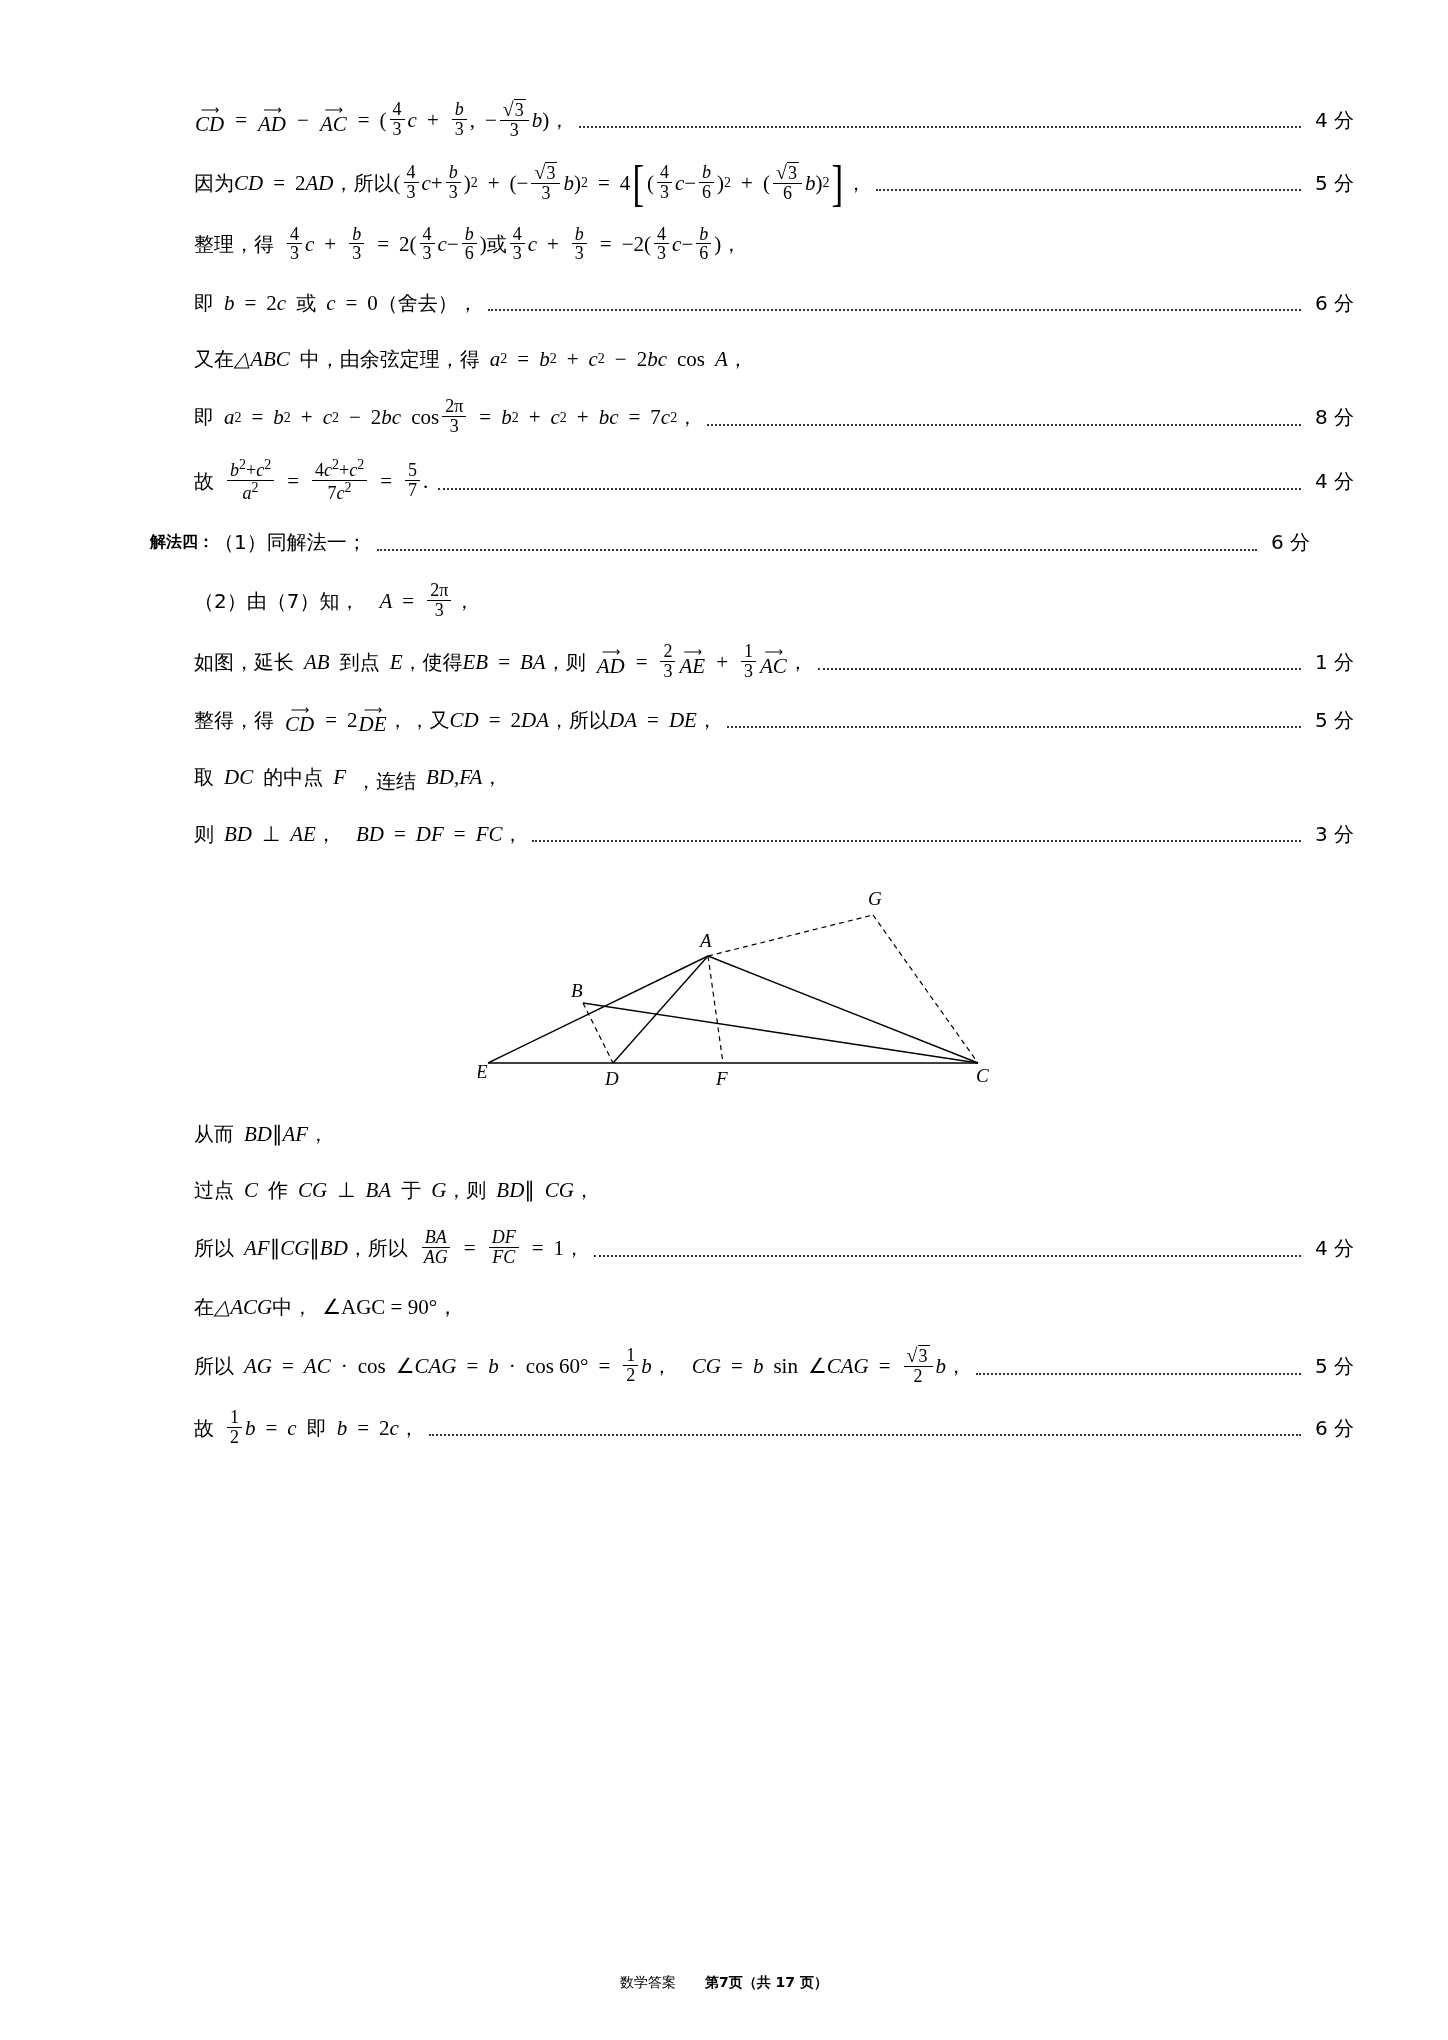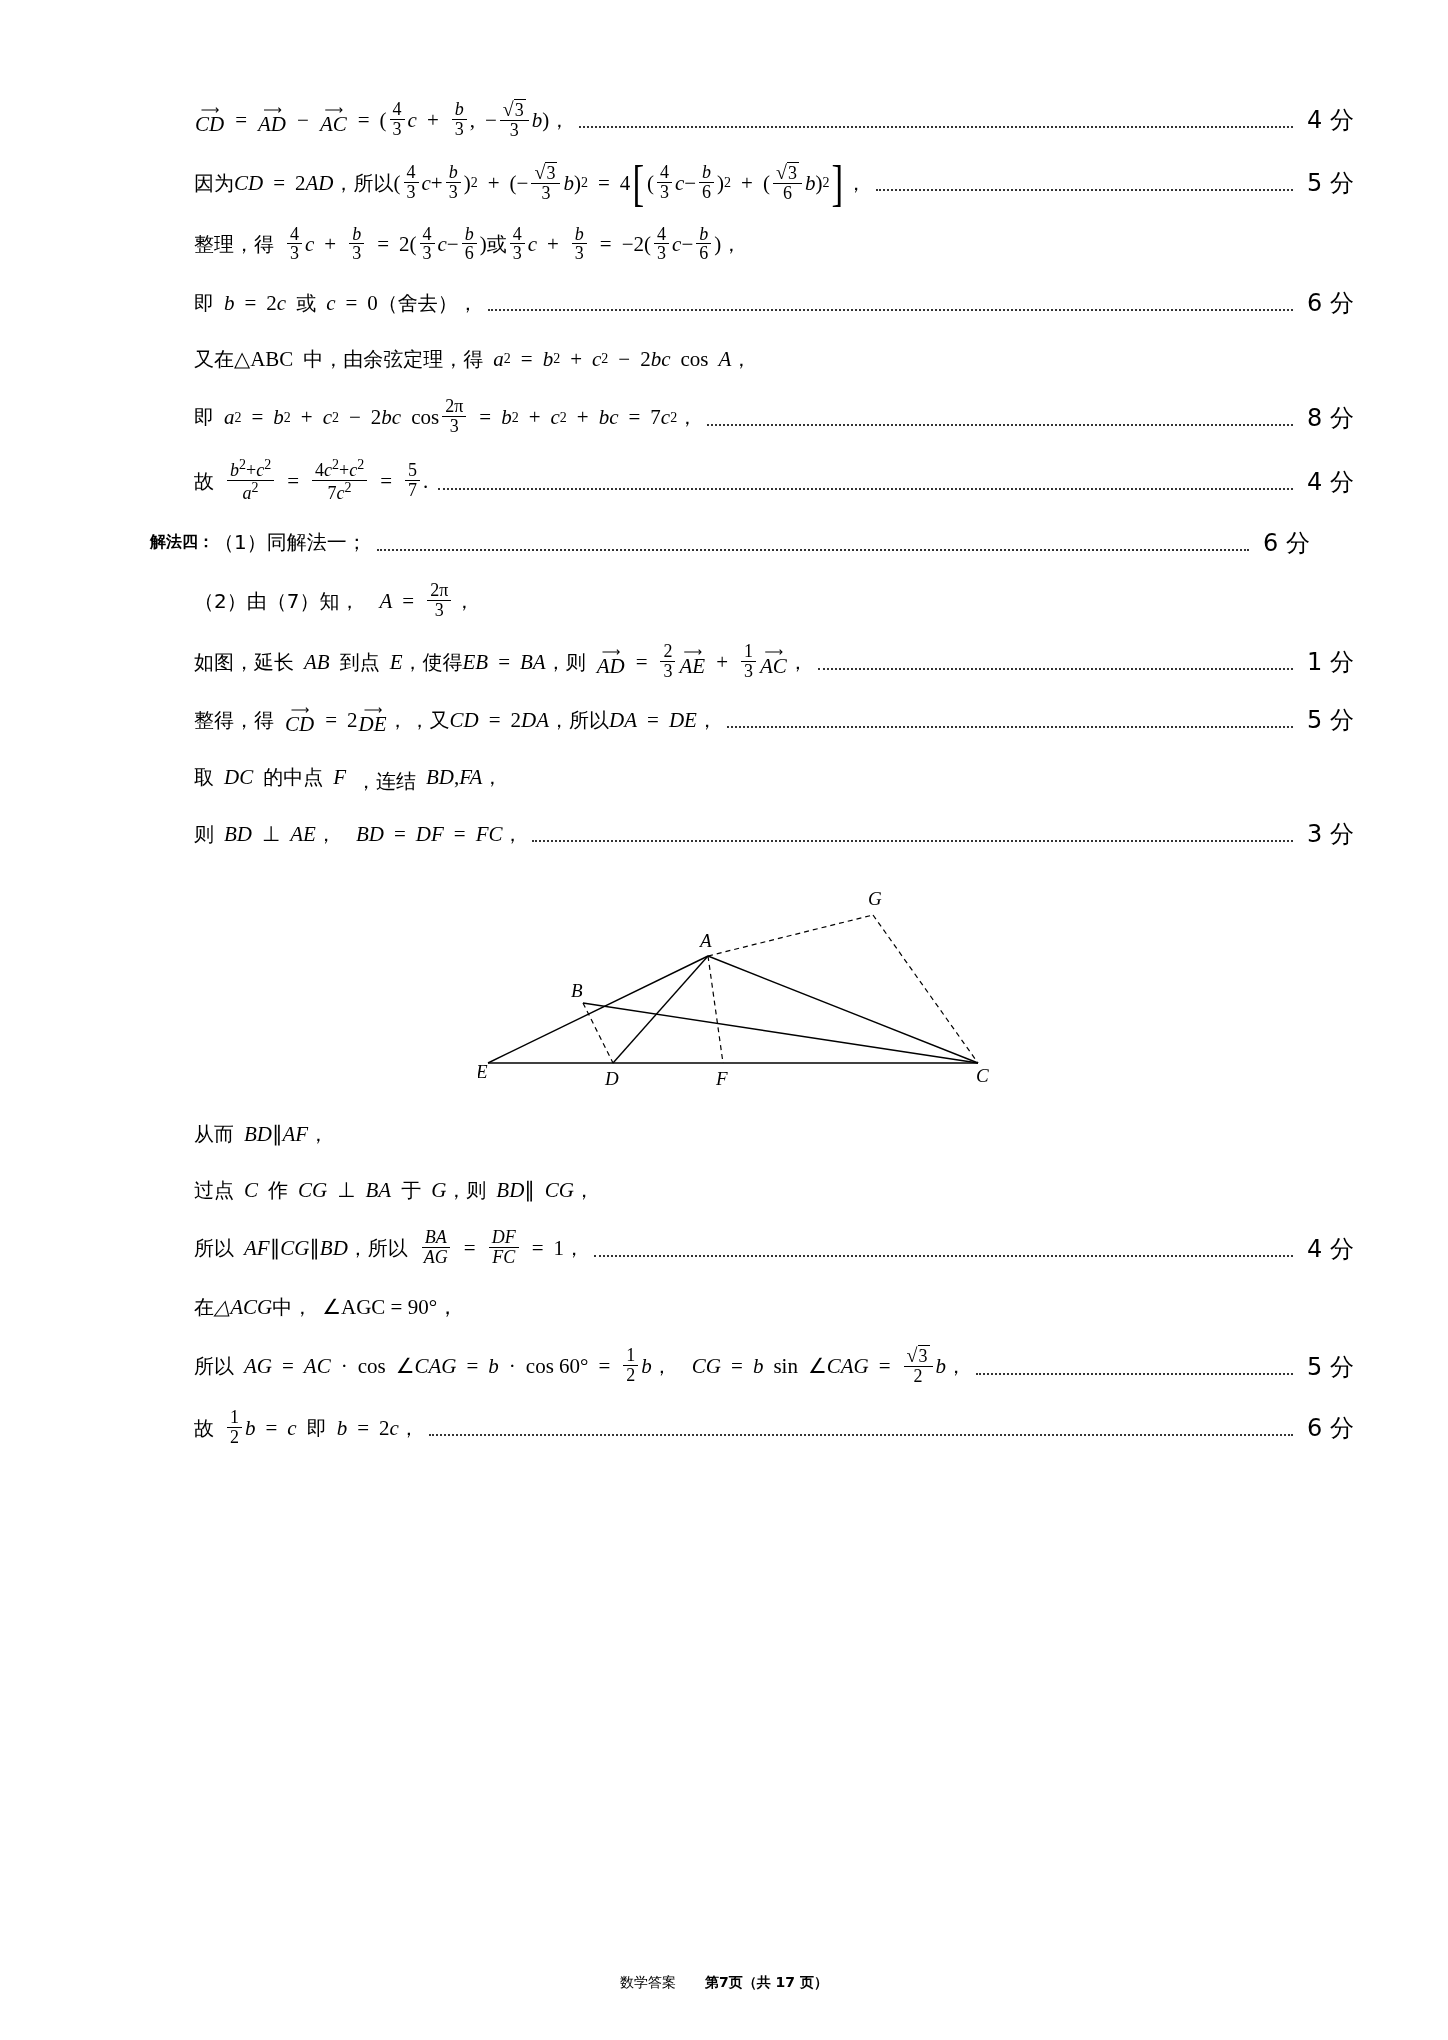--- a/index.html
+++ b/index.html
@@ -57,21 +57,21 @@
   }
   .dots {
     flex: 1 1 auto;
     margin: 0 10px;
     border-bottom: 2px dotted #333;
     height: 14px;
     min-width: 40px;
   }
   .score {
     white-space: nowrap;
-    font-size: 24px;
+    font-size: 20px;
     font-family: "DejaVu Sans", sans-serif;
     padding-left: 4px;
   }
 
   
   .frac {
     display: inline-flex;
     flex-direction: column;
     align-items: center;
     vertical-align: middle;
@@ -301,21 +301,21 @@
         <span class="it">c</span><span class="sp"></span>=<span class="sp"></span>0
       </span>
       <span class="txt cn">（舍去）</span>
       <span class="cn">，</span>
       <span class="dots"></span>
       <span class="score">6 分</span>
     </div>
 
     <div class="line indent">
       <span class="txt cn">又在</span>
-      <span class="math" style="">△ABC</span>
+      <span class="math" style="font-style:italic;">△ABC</span>
       <span class="sp"></span>
       <span class="txt cn">中</span>
       <span class="cn">，</span>
       <span class="txt cn">由余弦定理，得</span>
       <span class="sp"></span>
       <span class="math">
         <span class="it">a</span><span class="sup">2</span><span class="sp"></span>=<span class="sp"></span>
         <span class="it">b</span><span class="sup">2</span><span class="sp"></span>+<span class="sp"></span>
         <span class="it">c</span><span class="sup">2</span><span class="sp"></span>−<span class="sp"></span>
         2<span class="it">bc</span><span class="sp"></span>cos<span class="sp"></span><span class="it">A</span>

